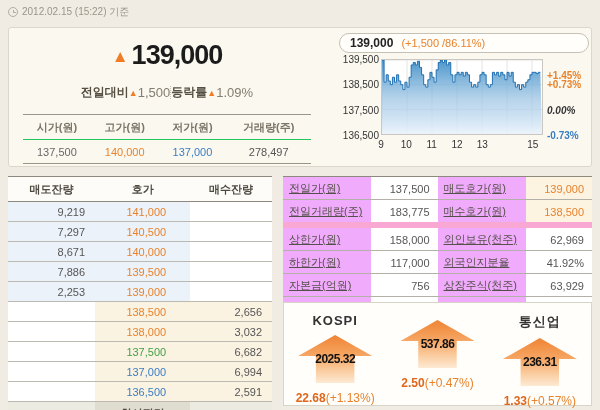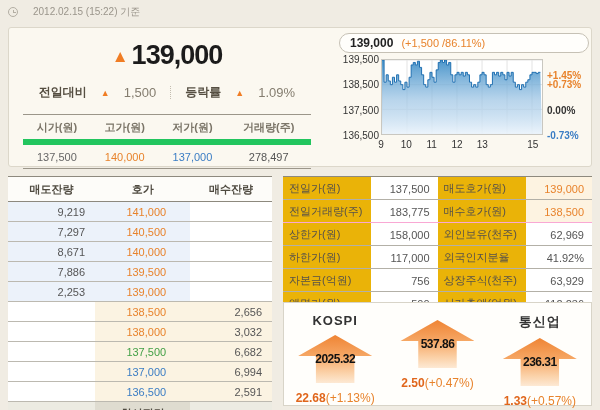--- a/index.html
+++ b/index.html
@@ -1,37 +1,37 @@
 <!DOCTYPE html>
 <html><head>
 <meta charset="utf-8">
 <style>
   * { margin:0; padding:0; box-sizing:border-box; }
   html,body { width:600px; height:410px; }
   body { font-family:"Liberation Sans","DejaVu Sans",sans-serif; background:#f0ece3; position:relative; overflow:hidden; }
   .page { position:absolute; inset:0; }
 
   
-  .timestamp { position:absolute; left:8px; top:5px; font-size:10px; color:#9a958b; display:flex; align-items:center; gap:15px; }
+  .timestamp { position:absolute; left:8px; top:5px; font-size:10px; color:#9a958b; display:flex; align-items:center; gap:4px; }
   .clock-icon { width:10px; height:10px; border:1px solid #b3aea3; border-radius:50%; position:relative; display:inline-block; }
   .clock-icon:before { content:""; position:absolute; left:4px; top:2px; width:1px; height:3px; background:#b3aea3; }
   .clock-icon:after { content:""; position:absolute; left:4px; top:4px; width:3px; height:1px; background:#b3aea3; }
 
   
   .top-panel { position:absolute; left:8px; top:27px; width:584px; height:140px; background:#fbf8f0; border:1px solid #dcd7ca; border-radius:3px; }
   .price-block { position:absolute; left:0; top:0; width:316px; height:138px; }
   .main-price { position:absolute; left:0; top:12px; width:100%; text-align:center; font-size:27px; font-weight:bold; color:#1b1b1b; letter-spacing:-1px; }
   .main-price .tri { color:#f07d24; font-size:17px; vertical-align:2px; margin-right:4px; }
-  .change-row { position:absolute; left:0; top:56px; width:100%; display:flex; justify-content:center; align-items:center; gap:14px; font-size:12px; }
+  .change-row { position:absolute; left:0; top:56px; width:100%; display:flex; justify-content:center; align-items:center; gap:0; font-size:12px; }
   .change-row .lbl { font-weight:bold; color:#564f42; }
   .change-row .tri-sm { color:#f07d24; font-size:9px; }
   .change-row .val { color:#847d6f; font-size:13px; }
   .dotted-div { width:0; height:13px; border-left:1px dotted #c3bdb0; }
   .ohlc { position:absolute; left:14px; top:86px; width:288px; border-collapse:collapse; }
-  .ohlc thead tr { border-top:1px solid #9b968a; border-bottom:6px solid #22c55e; }
+  .ohlc thead tr { border-top:1px solid #9b968a; border-bottom:1px solid #22c55e; }
   .ohlc tbody tr { border-bottom:1px solid #9b968a; }
   .ohlc th { font-size:11px; font-weight:bold; color:#7b7568; padding:5px 2px 4px; text-align:center; }
   .ohlc td { font-size:11px; padding:6px 2px 5px; text-align:center; color:#666; }
 
   
   .chart-block { position:absolute; left:330px; top:5px; width:250px; height:132px; }
   .chart-label-box { height:20px; border:1px solid #c6c1b5; border-radius:10px; background:#fffefb; display:flex; align-items:center; padding:0 10px; gap:8px; }
   .chart-label-box .p { font-size:12px; font-weight:bold; color:#222; }
   .chart-label-box .c { font-size:11px; color:#e8832c; }
   .chart-wrap { position:relative; margin-top:6px; height:104px; }
@@ -53,24 +53,24 @@
   .ask-bg { background:#ecf2fa; }
   .bid-bg { background:#fbf3e2; }
   tr.total-row { border-top:1px solid #8d897e; border-bottom:1px solid #8d897e; }
   tr.total-row td { background:#ecebe2; }
   tr.total-row td.c2 { background:#dfdcd0; font-weight:bold; color:#4f4a40; text-align:center; padding-right:10px; }
 
   
   .info { position:absolute; left:283px; top:176px; width:309px; border-collapse:collapse; background:#fff; }
   .info tr { border-bottom:1px solid #b3b0a7; }
   .info tr:first-child { border-top:1px solid #8d897e; }
-  .info th { font-size:11px; font-weight:normal; color:#56514a; background:#eab308; text-align:left; padding:4px 6px 3px; width:88px; }
+  .info th { font-size:11px; font-weight:normal; color:#56514a; background:#f0abfc; text-align:left; padding:4px 6px 3px; width:88px;text-decoration:underline; }
   .info td { font-size:11px; color:#555; text-align:right; padding:4px 8px 3px 2px; }
   .info td.hl { color:#e8832c; background:#fdf3e1; }
-  .info tr.orange-under { border-bottom:1px solid #f9a8d4; }
+  .info tr.orange-under { border-bottom:6px solid #f9a8d4; }
 
   
   .index-panel { position:absolute; left:283px; top:302px; width:309px; height:104px; background:#fffefb; border:1px solid #d8d4c8; display:flex; }
   .index-card { flex:1; position:relative; text-align:center; padding-top:10px; }
   .index-name { font-size:13px; font-weight:bold; color:#333; letter-spacing:1px; }
   .arrow-wrap { position:relative; width:74px; height:48px; margin:7px auto 0; }
   .arrow { position:absolute; inset:0; background:linear-gradient(180deg,#ef8434 0%,#f6a866 45%,#fbd3ab 80%,#fde9d4 100%);
            clip-path:polygon(50% 0,100% 44%,76% 44%,76% 100%,24% 100%,24% 44%,0 44%); }
   .arrow-val { position:absolute; left:0; right:0; top:17px; font-size:12px; font-weight:bold; color:#111; letter-spacing:-0.5px; }
   .index-chg { margin-top:8px; font-size:12px; color:#e8832c; }
@@ -152,21 +152,21 @@
           </div>
         <div id="ylabs">
             <div class="ylab" style="top: -5px;">139,500</div>
             <div class="ylab" style="top: 20.3333px;">138,500</div>
             <div class="ylab" style="top: 45.6667px;">137,500</div>
             <div class="ylab" style="top: 71px;">136,500</div>
           </div>
         <div id="plabs">
             <div class="plab" style="top: -5px; color: rgb(232, 131, 44); margin-top: 16px;">+1.45%</div>
             <div class="plab" style="top: 20.3333px; color: rgb(232, 131, 44);">+0.73%</div>
-            <div class="plab" style="top: 45.6667px; color: rgb(51, 51, 51);">0.00%</div>
+            <div class="plab" style="top: 45.6667px; color: rgb(51, 51, 51); font-style: italic;">0.00%</div>
             <div class="plab" style="top: 71px; color: rgb(59, 125, 196);">-0.73%</div>
           </div>
         <div id="xlabs">
             <div class="xlab" style="left: 42px;">9</div>
             <div class="xlab" style="left: 67.3125px;">10</div>
             <div class="xlab" style="left: 92.625px;">11</div>
             <div class="xlab" style="left: 117.938px;">12</div>
             <div class="xlab" style="left: 143.25px;">13</div>
             <div class="xlab" style="left: 168.562px; margin-top: 36px;">14</div>
             <div class="xlab" style="left: 193.875px;">15</div>

